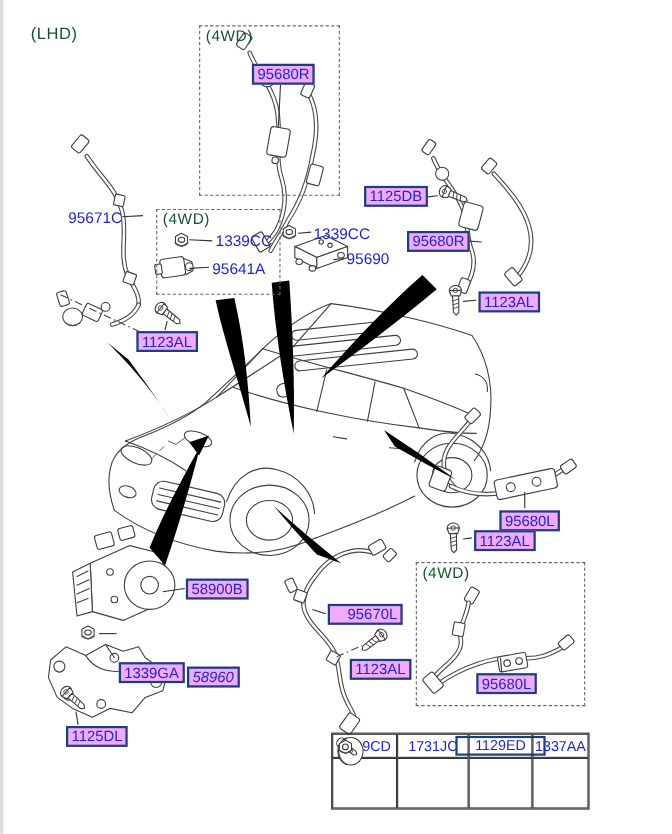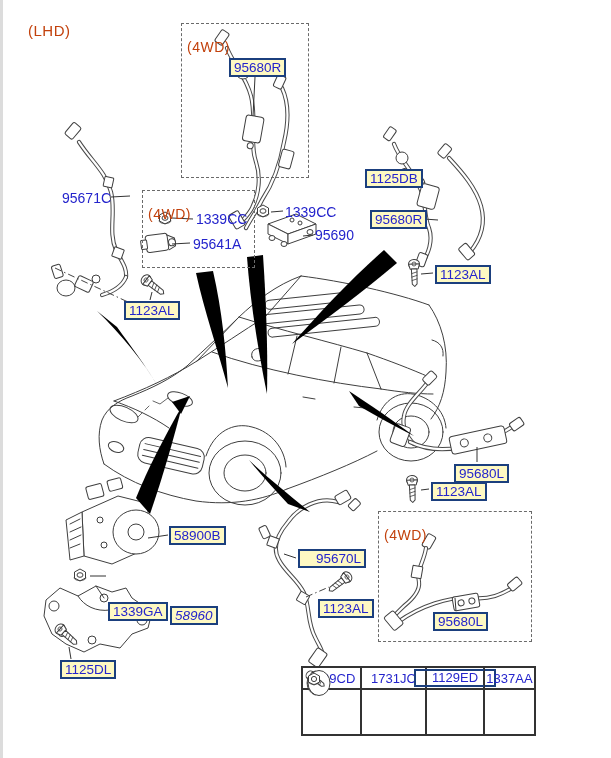--- a/index.html
+++ b/index.html
@@ -1,24 +1,24 @@
 <!DOCTYPE html>
 <html><head>
 <meta charset="utf-8">
 <style>
   html,body{margin:0;padding:0;background:#fff;}
   #stage{position:relative;width:611px;height:758px;background:#ffffff;overflow:hidden;
          font-family:"Liberation Sans",sans-serif;}
   #edge-strip{position:absolute;left:0;top:0;width:3px;height:758px;background:#dcdcdc;}
   svg{position:absolute;left:0;top:0;}
-  .note{position:absolute;color:#c2410c;font-size:15px;letter-spacing:0.5px;}
+  .note{position:absolute;color:#14532d;font-size:15px;letter-spacing:0.5px;}
   .plabel{position:absolute;color:#2424cc;font-size:14px;white-space:nowrap;}
-  .boxed{border:2px solid #1b3f7e;background:#fef9c3;padding:0 3px;font-size:13.5px;line-height:15px;}
+  .boxed{border:2px solid #1b3f7e;background:#f0abfc;padding:0 3px;font-size:13.5px;line-height:15px;}
   .dashbox{position:absolute;border:1.5px dashed #6a6a6a;}
-  .dashbox .note{position:absolute;left:5px;top:15px;font-size:14px;text-align:center;}
+  .dashbox .note{position:absolute;left:5px;top:0;font-size:14px;text-align:center;}
   #watermark{position:absolute;left:142px;top:349px;width:340px;text-align:center;
              font-size:47px;font-weight:bold;letter-spacing:1px;
              color:rgba(145,145,145,0.34);-webkit-text-stroke:1.3px rgba(120,120,120,0.45);}
   
   .ln{stroke:#3f3f3f;fill:none;stroke-width:1;stroke-linecap:round;stroke-linejoin:round;}
   .part{stroke:#3f3f3f;fill:#ffffff;stroke-width:1;stroke-linejoin:round;}
   .co{stroke:#4a4a4a;stroke-width:4.2;fill:none;stroke-linecap:round;}
   .ci{stroke:#ffffff;stroke-width:2.2;fill:none;stroke-linecap:round;}
   .leader{stroke:#333;stroke-width:1;fill:none;}
   .dashdot{stroke:#444;stroke-width:1;fill:none;stroke-dasharray:7 3 1.5 3;}
@@ -336,21 +336,21 @@
 
   <div class="note" style="left:28px;top:22px;">(LHD)</div>
 
   <div class="plabel boxed" style="left:229px;top:58px;">95680R</div>
   <div class="plabel" style="left:62px;top:190px;">95671C</div>
   <div class="plabel" style="left:196px;top:211px;">1339CC</div>
   <div class="plabel" style="left:193px;top:236px;">95641A</div>
   <div class="plabel" style="left:285px;top:204px;">1339CC</div>
   <div class="plabel" style="left:315px;top:227px;">95690</div>
   <div class="plabel boxed" style="left:124px;top:301px;">1123AL</div>
-  <div class="plabel boxed" style="left:331px;top:169px;margin-left:34px;">1125DB</div>
+  <div class="plabel boxed" style="left:331px;top:169px;">1125DB</div>
   <div class="plabel boxed" style="left:370px;top:210px;">95680R</div>
   <div class="plabel boxed" style="left:435px;top:265px;">1123AL</div>
   <div class="plabel boxed" style="left:169px;top:526px;">58900B</div>
   <div class="plabel boxed" style="left:108px;top:568px;margin-top:34px;">1339GA</div>
   <div class="plabel boxed" style="left:170px;top:606px;font-style:italic;">58960</div>
   <div class="plabel boxed" style="left:60px;top:660px;text-align:center;">1125DL</div>
   <div class="plabel boxed" style="left:298px;top:549px;padding-left:16px;">95670L</div>
   <div class="plabel boxed" style="left:318px;top:599px;">1123AL</div>
   <div class="plabel boxed" style="left:454px;top:464px;">95680L</div>
   <div class="plabel boxed" style="left:431px;top:482px;">1123AL</div>

